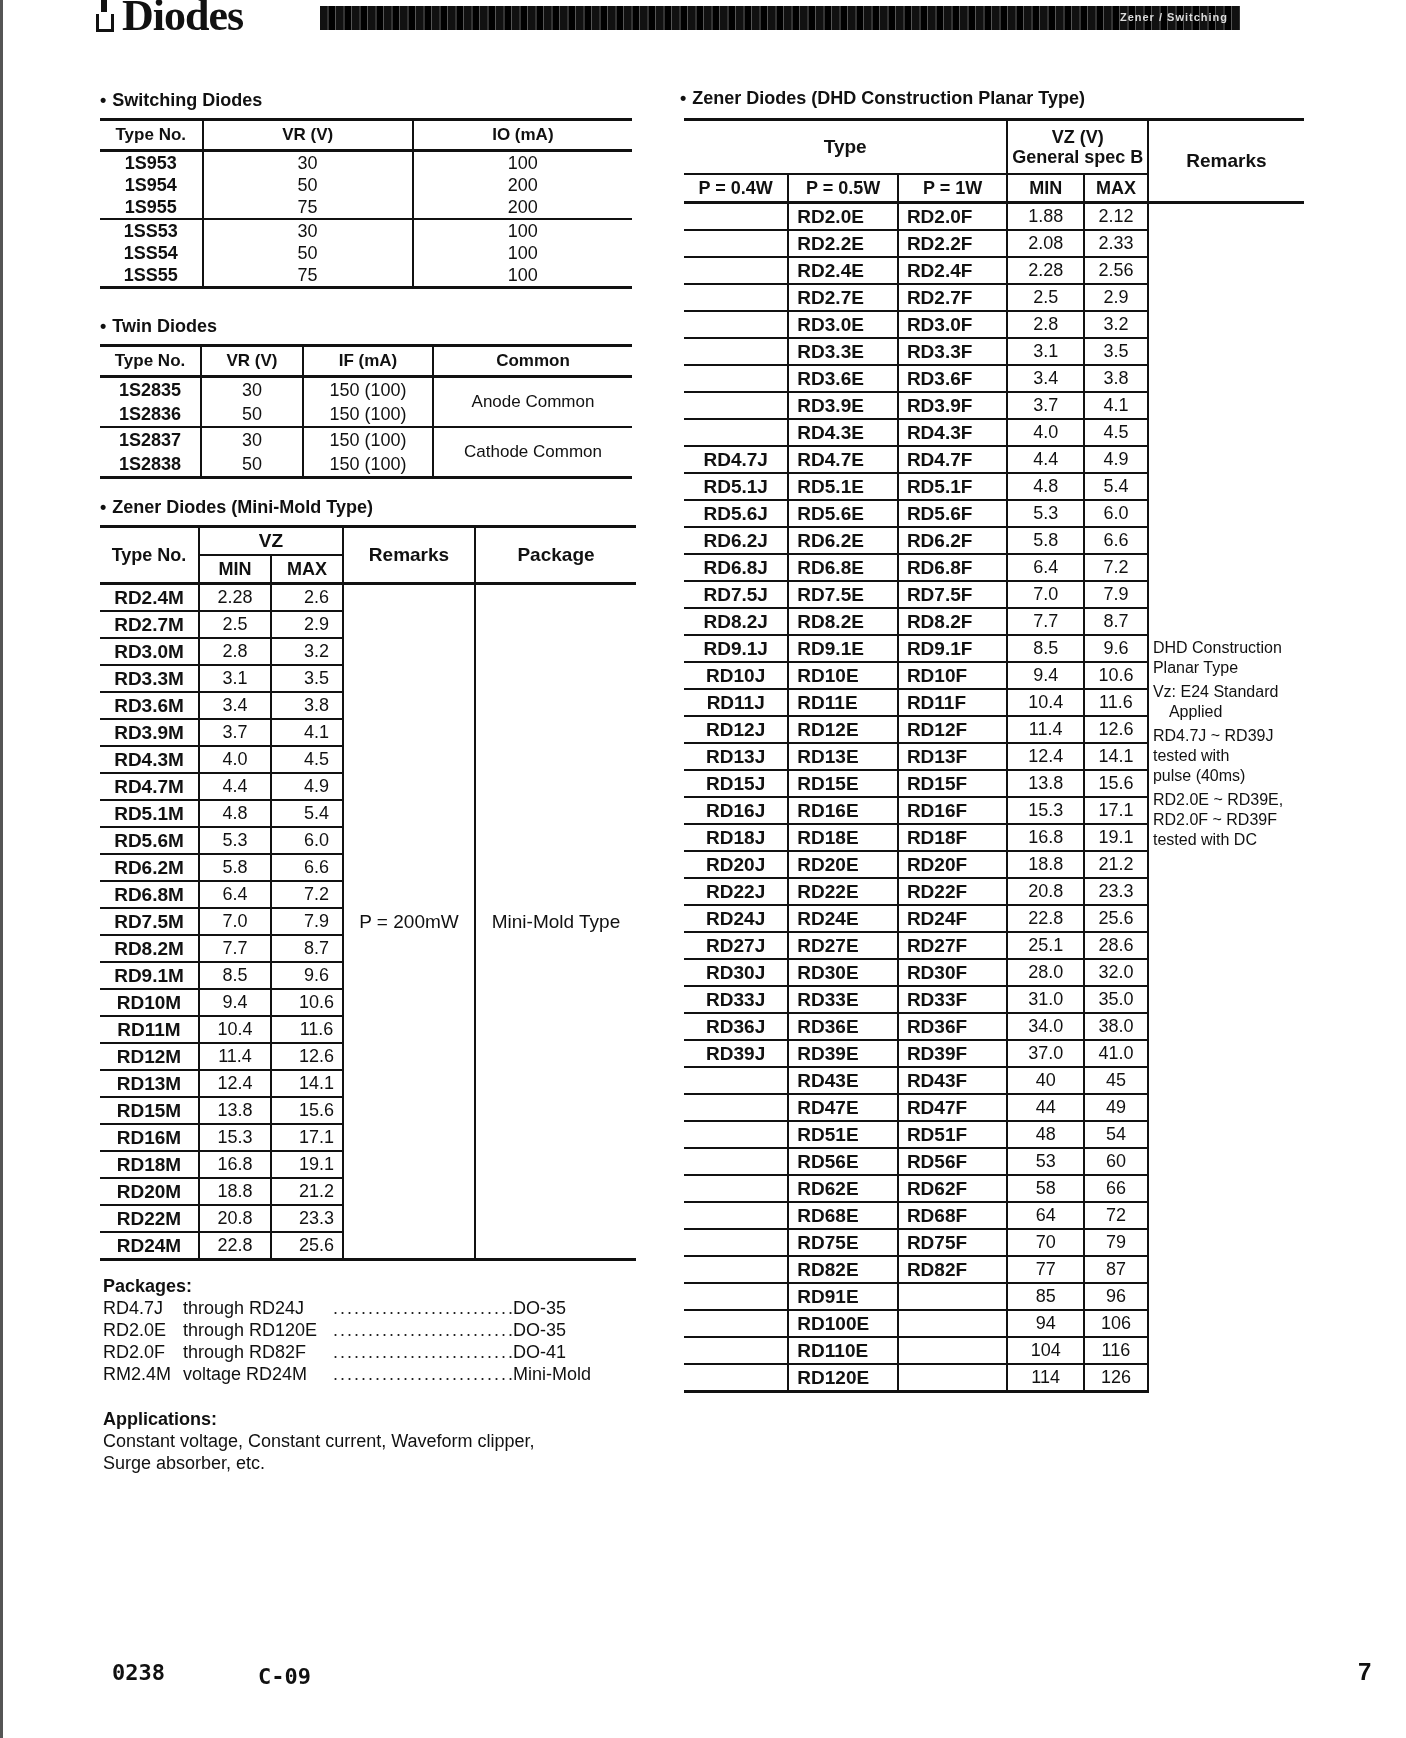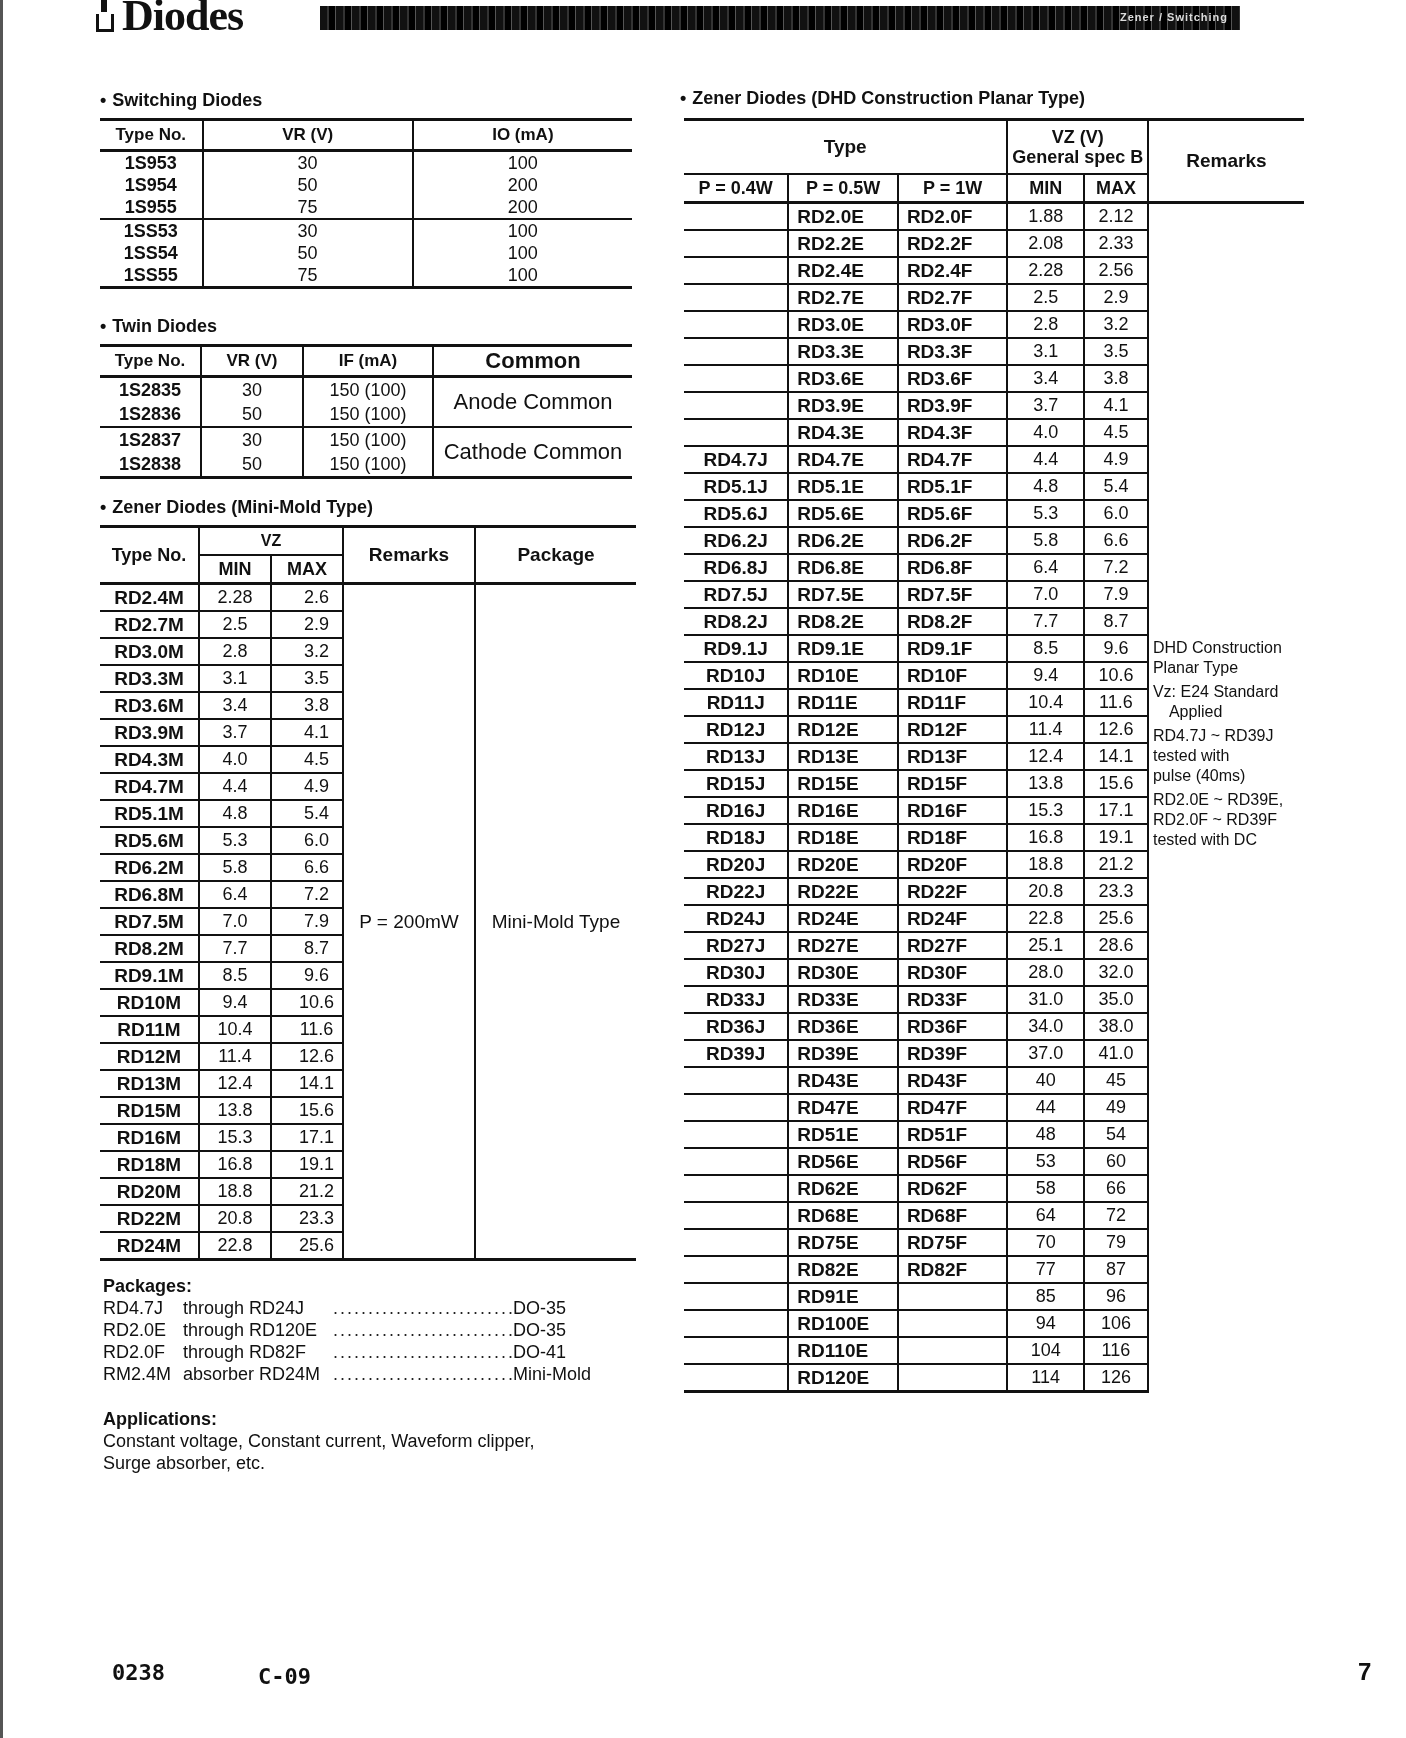--- a/index.html
+++ b/index.html
@@ -39,28 +39,28 @@
   #switching .c3 { width: 220px; border-left: 2px solid #111; }
   #switching tr.grp-end td { border-bottom: 2px solid #111; }
 
   
   #twin { left: 100px; top: 344px; width: 532px; }
   #twin th { height: 28px; border-bottom: 3px solid #111; }
   #twin td { height: 24px; line-height: 22px; font-size: 18px; }
   #twin .c1 { width: 100px; font-weight: bold; }
   #twin .c2 { width: 100px; border-left: 2px solid #111; }
   #twin .c3 { width: 128px; border-left: 2px solid #111; }
-  #twin .c4 { border-left: 2px solid #111; font-size: 22px; }
+  #twin .c4 { border-left: 2px solid #111; font-size: 17px; }
   #twin tr.grp-end td { border-bottom: 2px solid #111; }
 
   
   #minimold { left: 100px; top: 525px; width: 536px; }
   #minimold th { font-size: 18px; }
   #minimold .h-type { width: 98px; border-bottom: 3px solid #111; height: 54px; }
-  #minimold .h-vz { border-left: 2px solid #111; border-bottom: 2px solid #111; height: 26px; font-size: 16px; }
+  #minimold .h-vz { border-left: 2px solid #111; border-bottom: 2px solid #111; height: 26px; font-size: 19px; }
   #minimold .h-min, #minimold .h-max { border-left: 2px solid #111; border-bottom: 3px solid #111; height: 26px; width: 70px; }
   #minimold .h-rem { border-left: 2px solid #111; border-bottom: 3px solid #111; width: 130px; font-size: 19px; }
   #minimold .h-pkg { border-left: 2px solid #111; border-bottom: 3px solid #111; font-size: 19px; }
   #minimold td { height: 25px; line-height: 25px; border-bottom: 2px solid #111; font-size: 18px; }
   #minimold td.t { font-weight: bold; font-size: 19px; }
   #minimold td.mn { border-left: 2px solid #111; }
   #minimold td.mx { border-left: 2px solid #111; border-right: 2px solid #111; padding-left: 19px; }
   #minimold td.rem, #minimold td.pkg { border-bottom: 3px solid #111; font-size: 19px; vertical-align: middle; }
   #minimold td.pkg { border-left: 2px solid #111; }
 
@@ -355,21 +355,21 @@
         <span class="pval">DO-35</span>
       </div>
       <div class="pkg-row">
         <span class="pfrom">RD2.0F</span>
         <span class="pthru">through RD82F</span>
         <span class="pdots">..............................</span>
         <span class="pval">DO-41</span>
       </div>
       <div class="pkg-row">
         <span class="pfrom">RM2.4M</span>
-        <span class="pthru">absorber RD24M</span>
+        <span class="pthru">voltage RD24M</span>
         <span class="pdots">..............................</span>
         <span class="pval">Mini-Mold</span>
       </div>
     </div>
 </div>
 
 <div class="notes" style="top:1408px;">
   <div class="nhead">Applications:</div>
   <div>Constant voltage, Constant current, Waveform clipper,</div>
   <div>Surge absorber, etc.</div>

